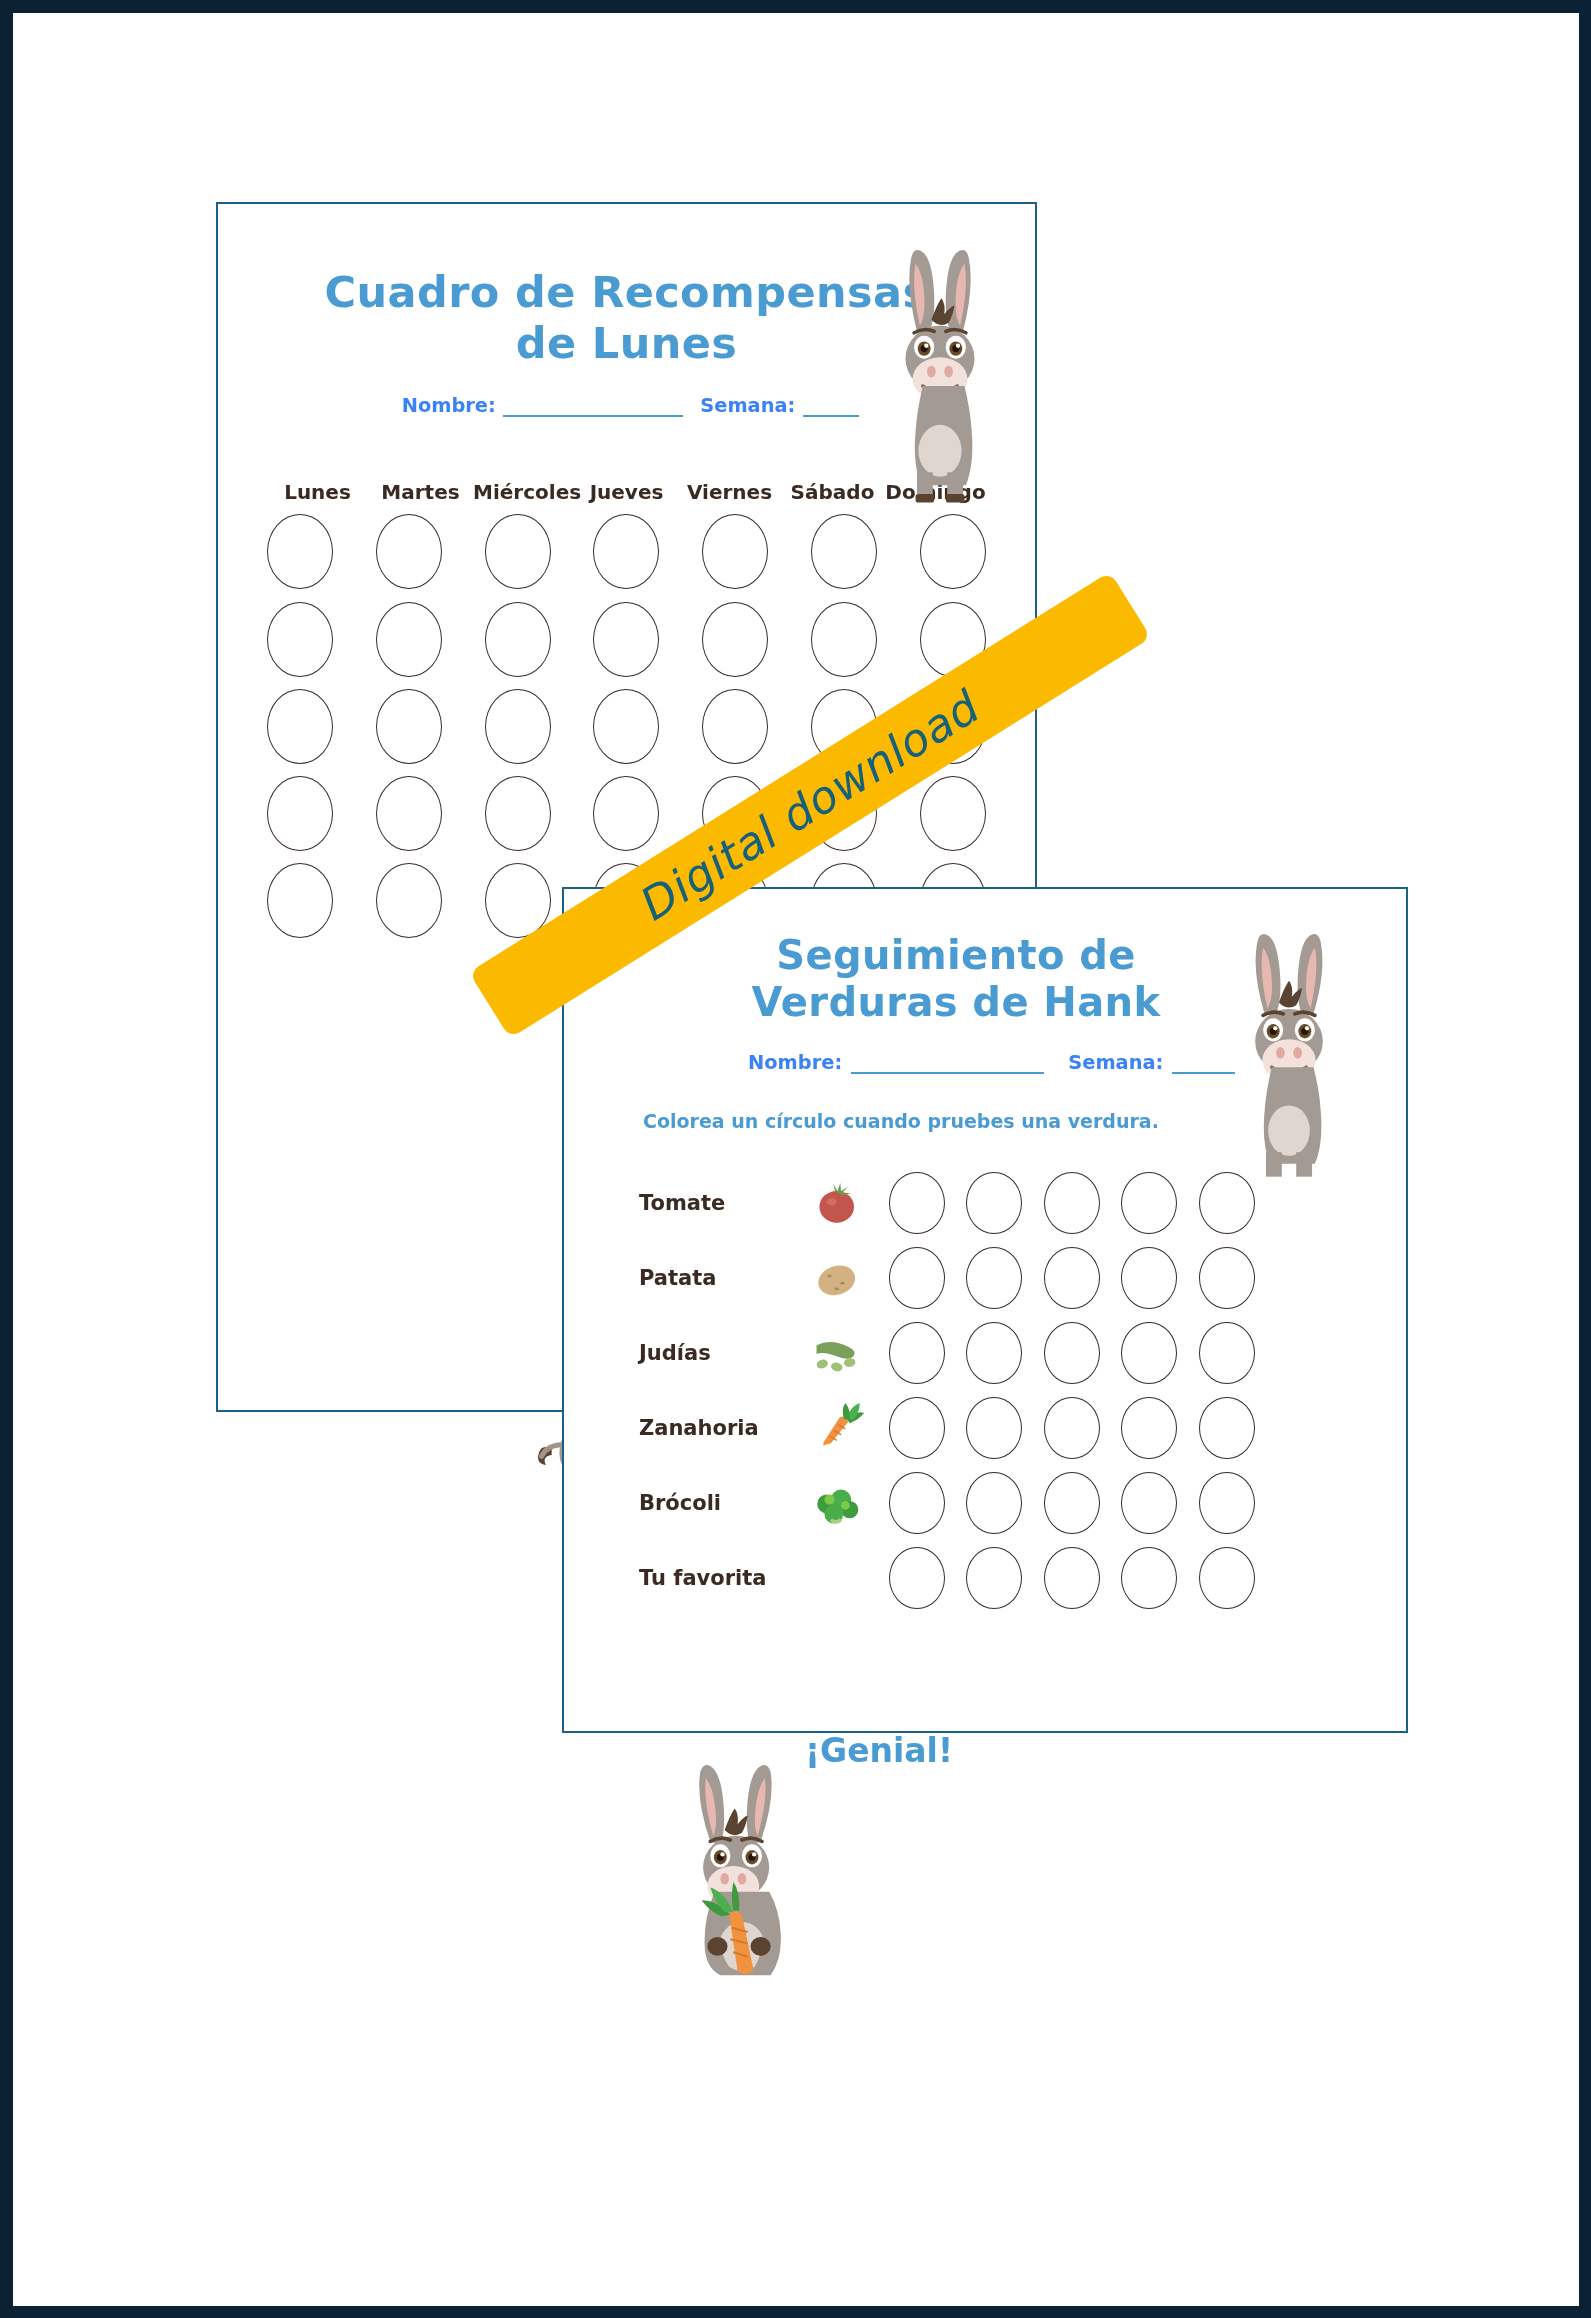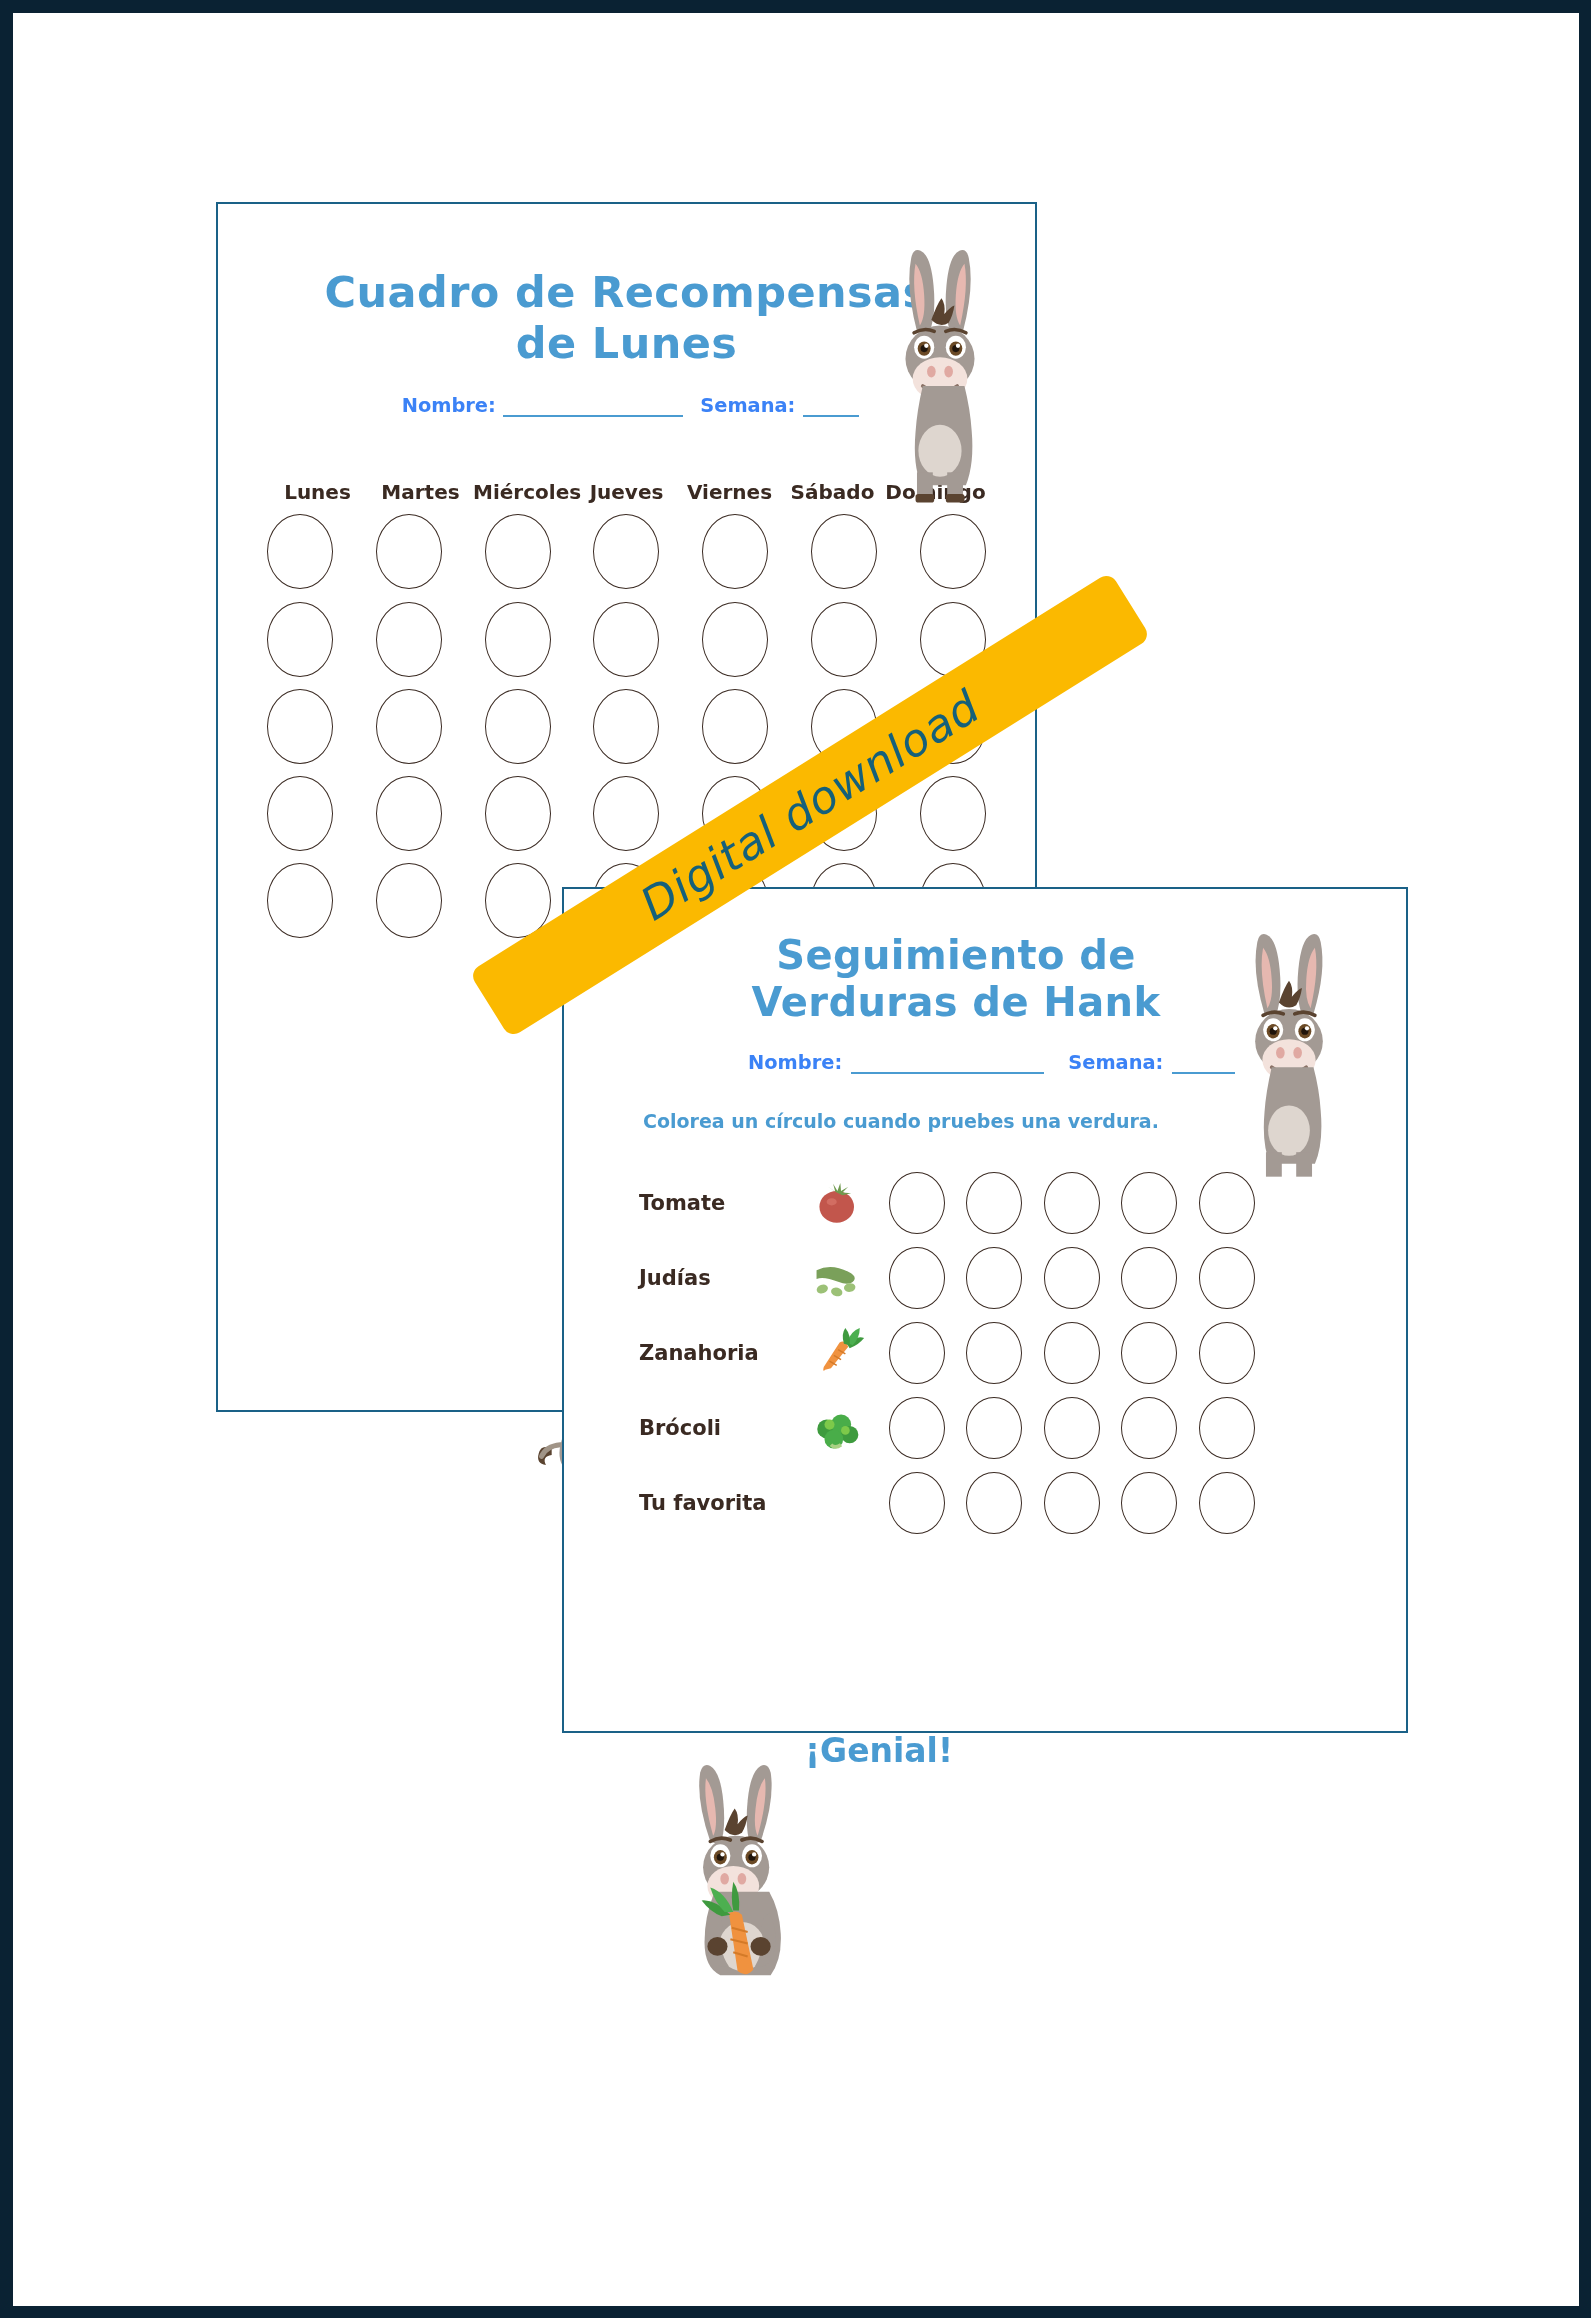--- a/index.html
+++ b/index.html
@@ -383,20 +383,38 @@
     <div class="subtitle">Colorea un círculo cuando pruebes una verdura.</div>
 
     <div class="veg-table" id="veggie-table">
         <div class="veg-row">
           <div class="veg-name">Tomate</div>
           <div class="veg-icon">
             <svg viewBox="0 0 86 68" width="62" height="49">
               <ellipse cx="44" cy="40" rx="24" ry="22" fill="#c2564c"></ellipse>
               <ellipse cx="37" cy="33" rx="7" ry="5" fill="#d9776c" opacity=".7"></ellipse>
               <path d="M44 20 l-12 -8 l10 7 l-3 -11 l6 10 l4 -11 l1 11 l10 -6 l-8 8 l12 1 l-12 3 z" fill="#6f9a4e"></path>
+            </svg>
+          </div>
+          <div class="veg-bubbles">
+            <div class="bubble"></div>
+            <div class="bubble"></div>
+            <div class="bubble"></div>
+            <div class="bubble"></div>
+            <div class="bubble"></div>
+          </div>
+        </div>
+        <div class="veg-row">
+          <div class="veg-name">Patata</div>
+          <div class="veg-icon">
+            <svg viewBox="0 0 86 68" width="62" height="49">
+              <ellipse cx="44" cy="38" rx="26" ry="20" transform="rotate(-18 44 38)" fill="#d4b183"></ellipse>
+              <ellipse cx="34" cy="32" rx="3" ry="2" fill="#a98a5e"></ellipse>
+              <ellipse cx="52" cy="42" rx="3" ry="2" fill="#a98a5e"></ellipse>
+              <ellipse cx="44" cy="50" rx="3" ry="2" fill="#a98a5e"></ellipse>
             </svg>
           </div>
           <div class="veg-bubbles">
             <div class="bubble"></div>
             <div class="bubble"></div>
             <div class="bubble"></div>
             <div class="bubble"></div>
             <div class="bubble"></div>
           </div>
         </div>

